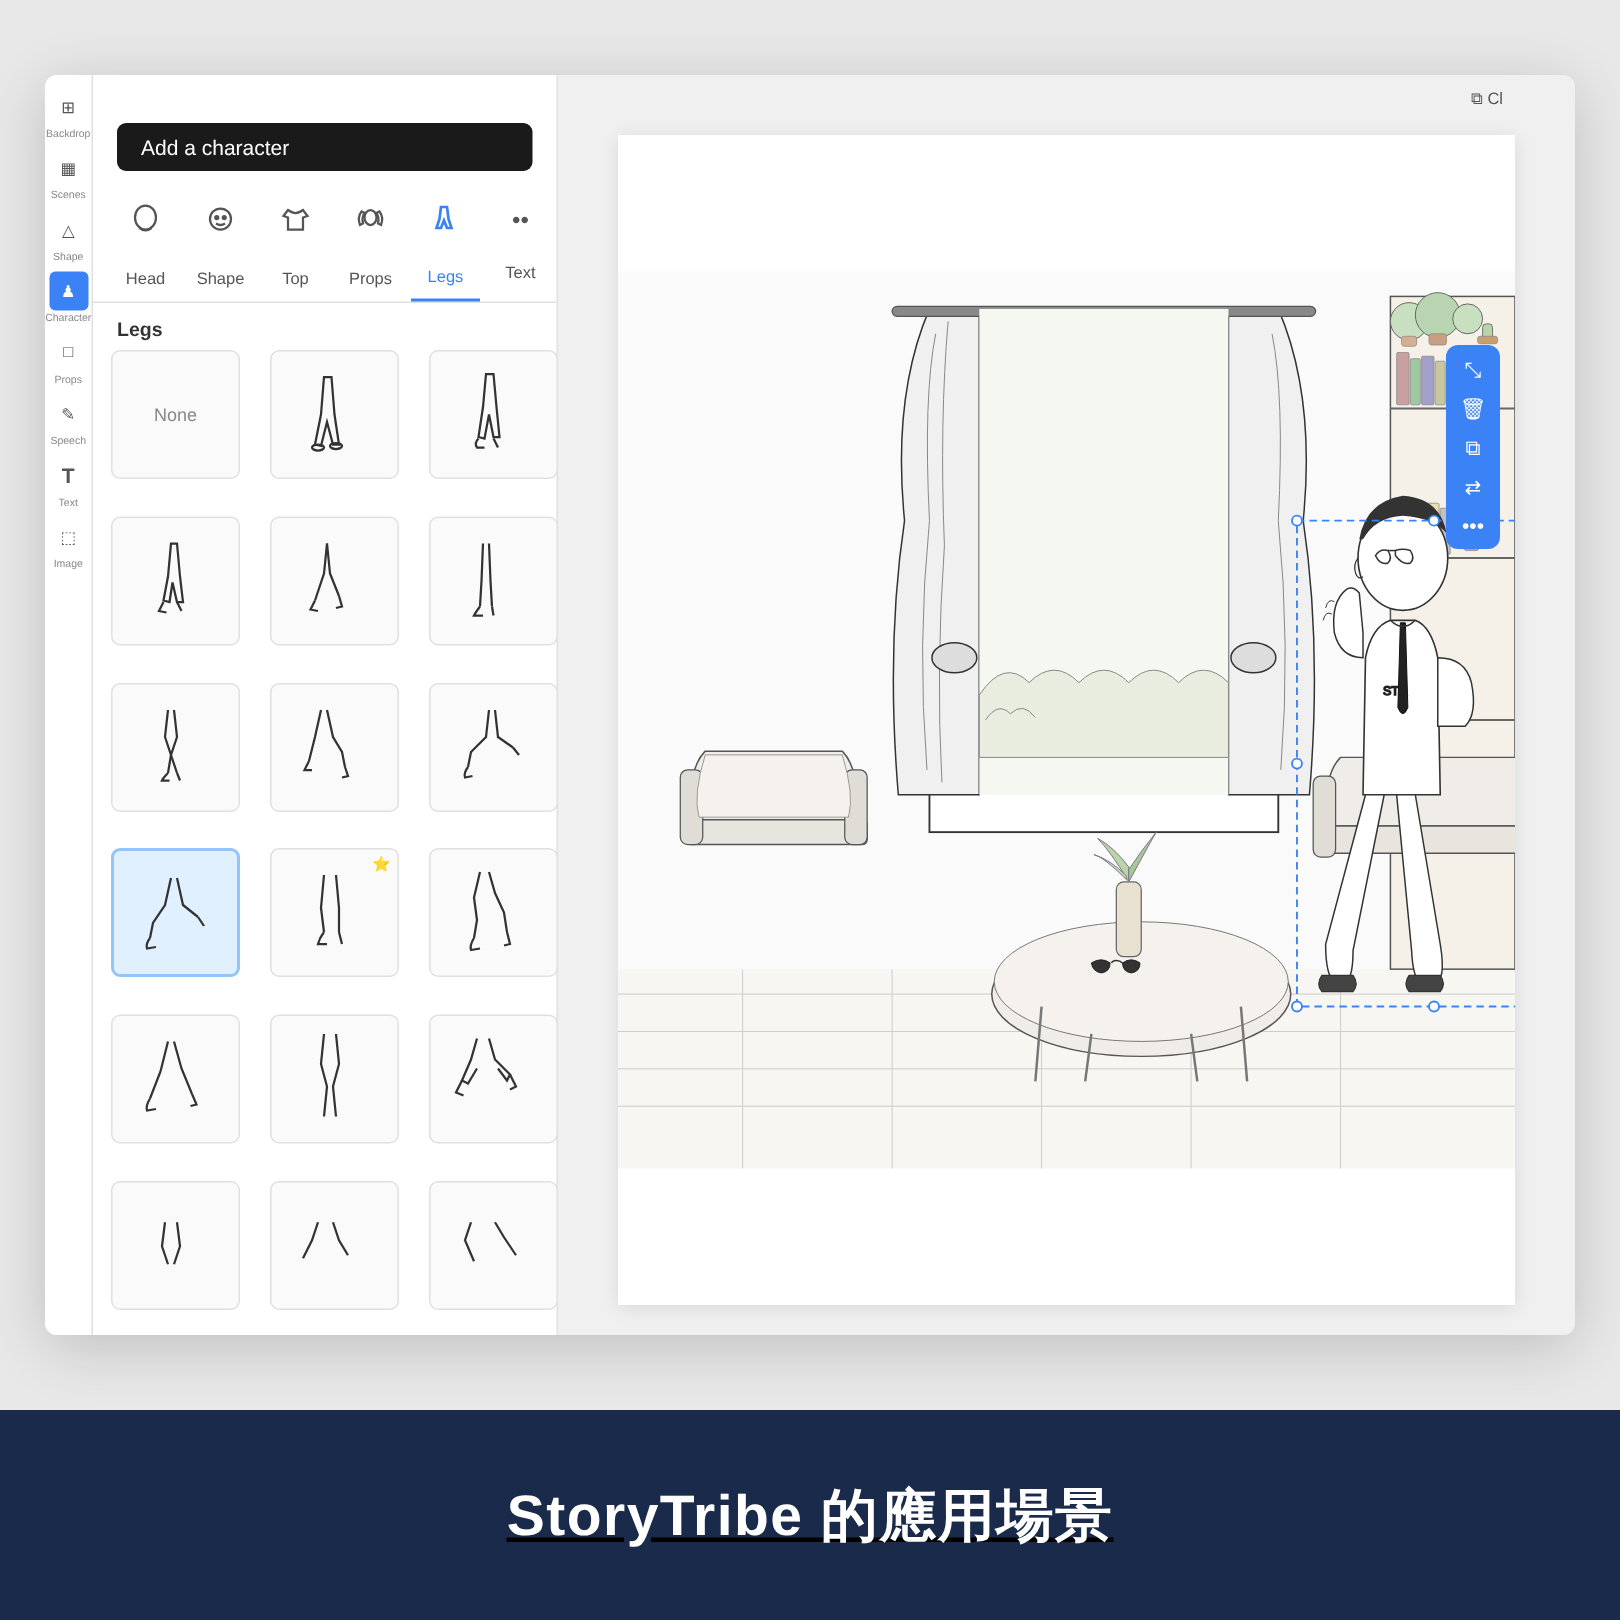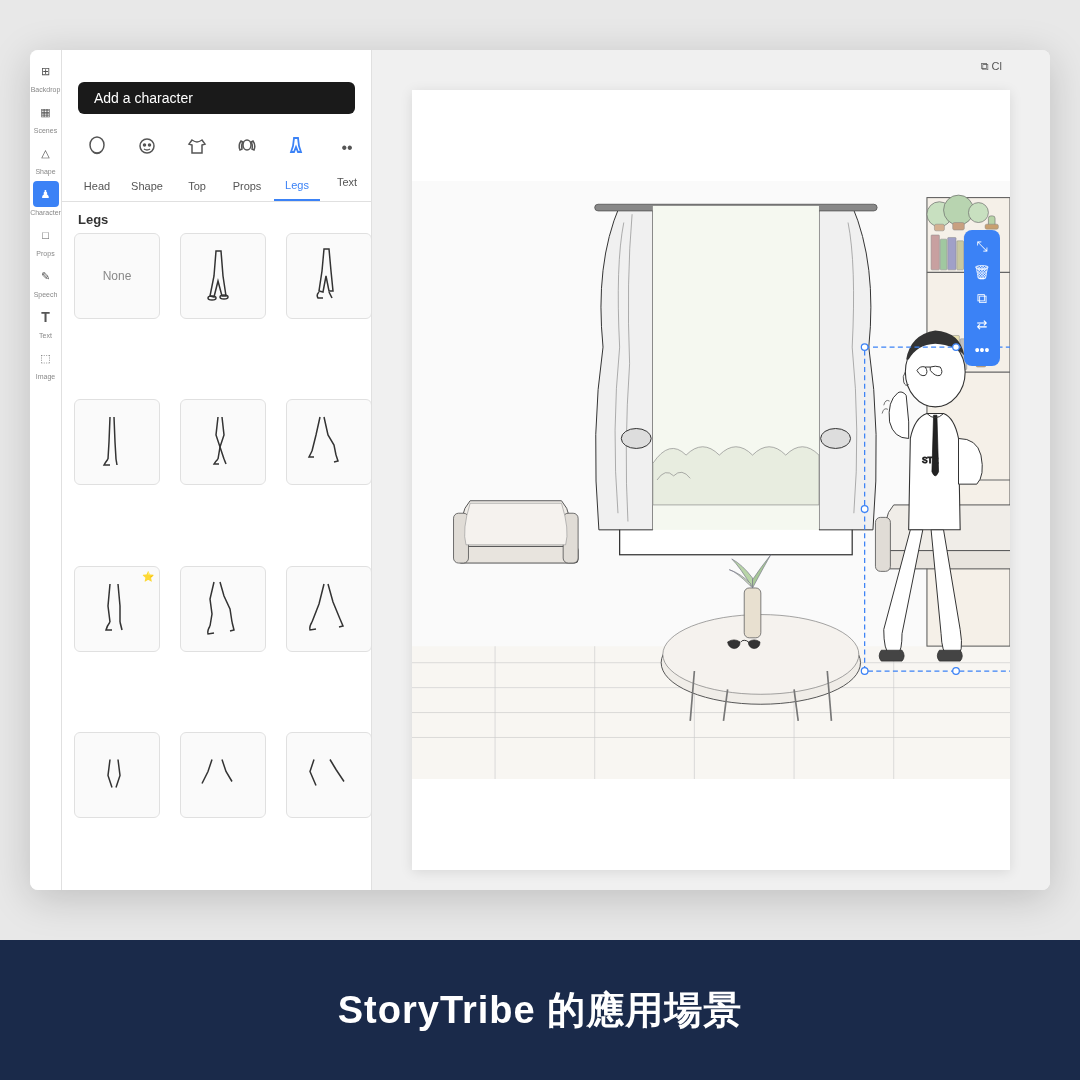--- a/index.html
+++ b/index.html
@@ -24,20 +24,21 @@
     }
 
     
     .bottom-bar {
       width: 1080px;
       height: 140px;
       background: #1a2a4a;
       display: flex;
       align-items: center;
       justify-content: center;
+      text-decoration: underline;
     }
     .bottom-bar-text {
       color: #ffffff;
       font-size: 38px;
       font-weight: 700;
       letter-spacing: 1px;
     }
 
     
     .app-window {
@@ -152,21 +153,21 @@
     .section-title {
       padding: 10px 16px 6px 16px;
       font-size: 13px;
       font-weight: 600;
       color: #333;
     }
 
     
     .legs-grid {
       display: grid;
-      grid-template-columns: repeat(5, 1fr);
+      grid-template-columns: repeat(3, 1fr);
       gap: 20px;
       padding: 0 12px 12px 12px;
       overflow-y: auto;
       flex: 1;
     }
     .leg-item {
       width: 86px;
       height: 86px;
       border: 1.5px solid #e0e0e0;
       border-radius: 6px;

